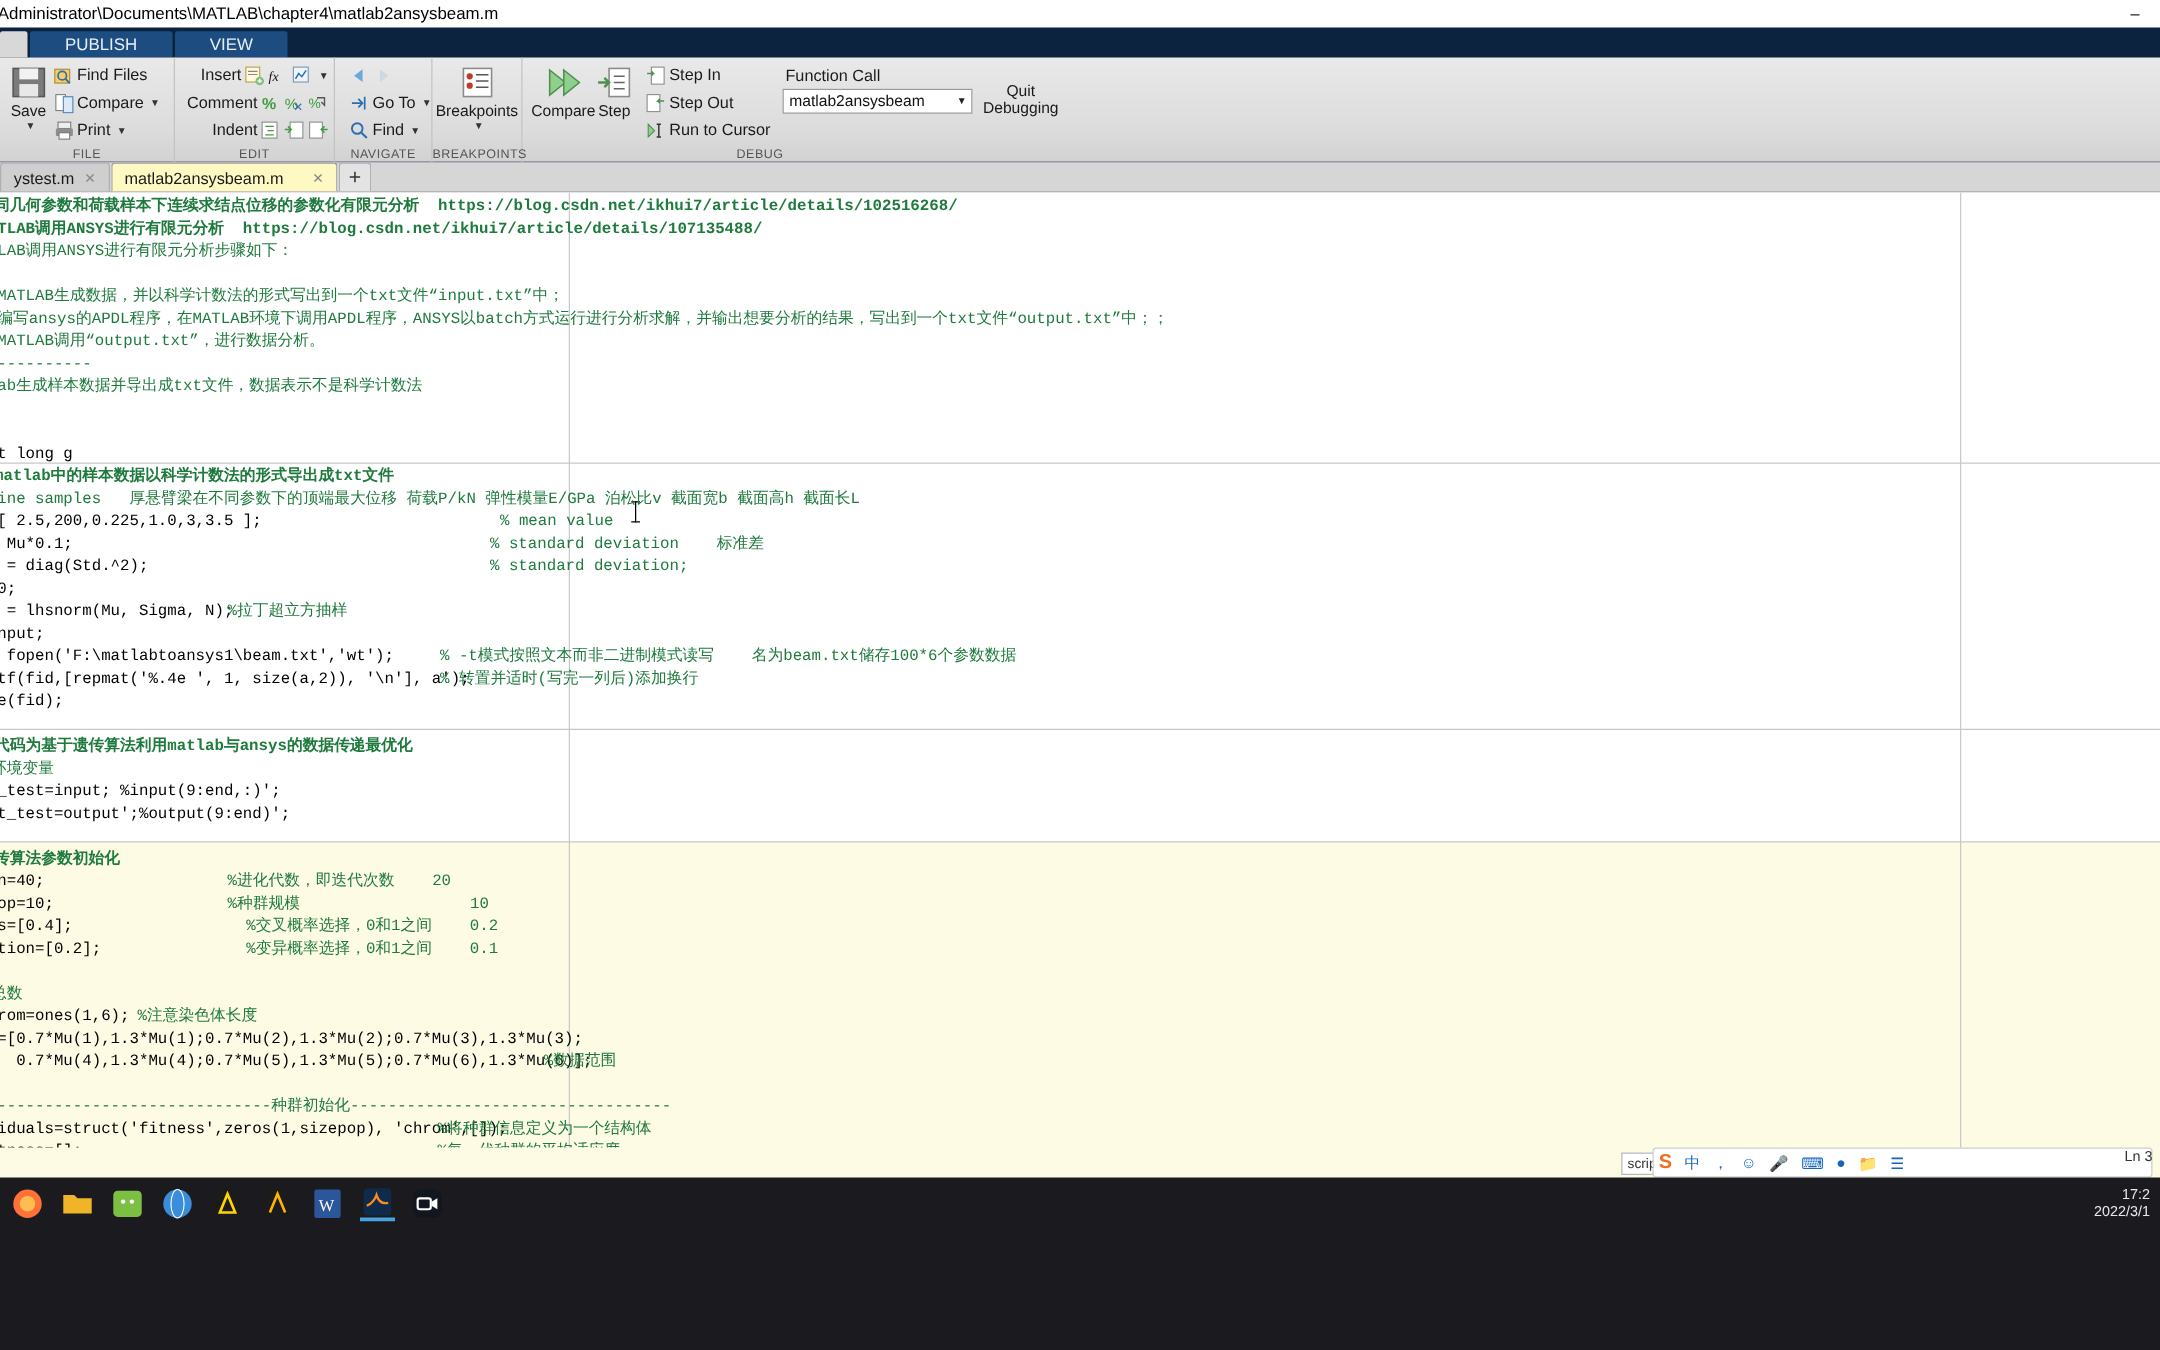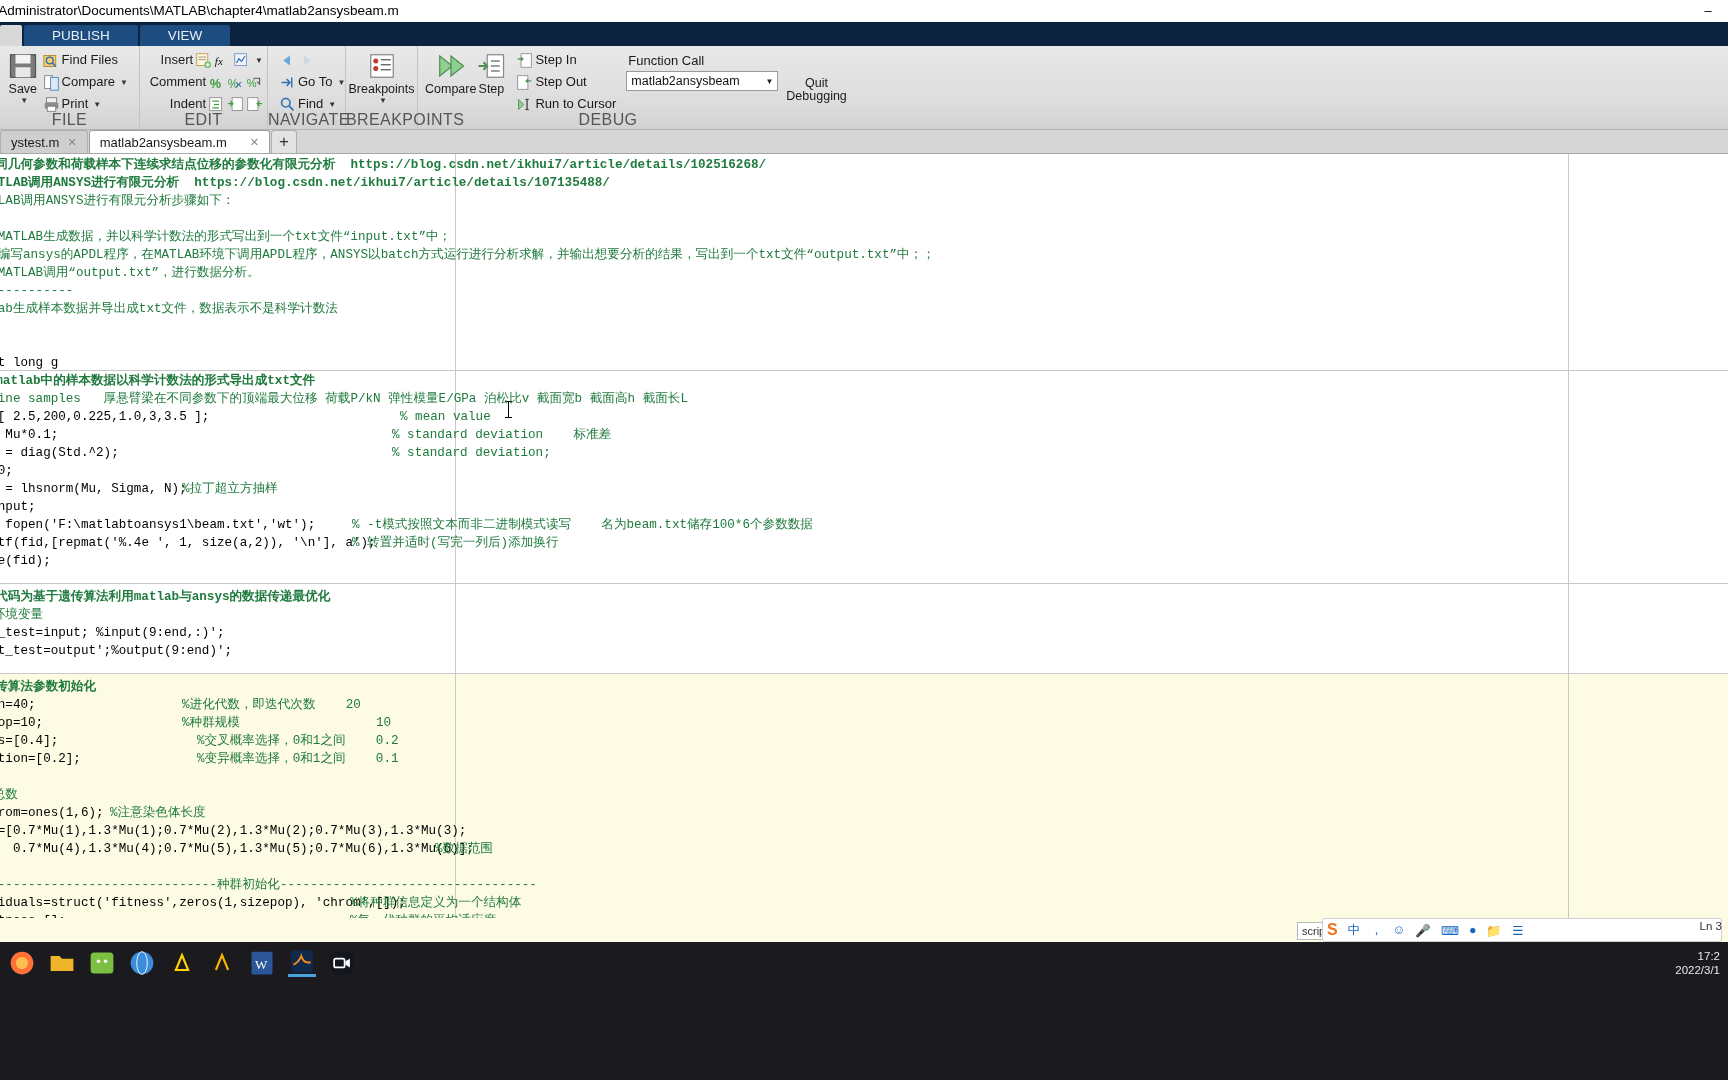--- a/index.html
+++ b/index.html
@@ -51,21 +51,21 @@
     display: flex;
   }
   .rgroup {
     position: relative; height: 84px;
     border-right: 1px solid #c3c3c3;
     padding: 3px 7px 0 7px;
     display: flex; flex-direction: column;
   }
   .rgroup .glabel {
     position: absolute; bottom: 1px; left: 0; width: 100%;
-    text-align: center; font-size: 16px; color: #555;
+    text-align: center; font-size: 10px; color: #555;
     letter-spacing: .4px;
   }
   .gbody { display: flex; align-items: flex-start; height: 64px; }
   .col { display: flex; flex-direction: column; justify-content: flex-start; }
   .ritem {
     display: flex; align-items: center; gap: 2px;
     height: 22px; padding: 0 4px; font-size: 13px; color: #1a1a1a;
     white-space: nowrap;
   }
   .ritem .cap { line-height: 22px; }
@@ -100,21 +100,21 @@
     position: absolute; left: 0; top: 130px; width: 1728px; height: 24px;
     background: #d6d6d6; border-bottom: 1px solid #a9a9a9;
     display: flex; align-items: center;
   }
   .dtab {
     height: 23px; display: flex; align-items: center; gap: 8px;
     padding: 0 10px; font-size: 13px; color: #1a1a1a;
     background: #cfcfcf; border: 1px solid #b0b0b0; border-bottom: none;
     border-radius: 3px 3px 0 0; margin-right: 1px;
   }
-  .dtab.active { background: #ffffff; border-color: #9d9d9d; gap: 23px; }
+  .dtab.active { background: #fef9c3; border-color: #9d9d9d; gap: 23px; }
   .dtab .x { color: #888; font-size: 11px; }
   .dtab-add {
     width: 26px; height: 23px; display: flex; align-items: center;
     justify-content: center; font-size: 17px; color: #333;
     background: #e3e3e3; border: 1px solid #b0b0b0; border-bottom: none;
     border-radius: 3px 3px 0 0;
   }
 
   
   .editor {
@@ -487,21 +487,21 @@
             </div>
           </div>
           <div class="fcall">
             <span class="fcall-label">Function Call</span>
             <div class="fcall-select">
               <span>matlab2ansysbeam</span>
               <span class="arrow">▼</span>
             </div>
           </div>
           <div class="big" style="width:72px;margin-left:8px">
-            <span class="cap" style="margin-top:26px">Quit Debugging</span>
+            <span class="cap" style="margin-top:16px">Quit Debugging</span>
           </div>
         </div>
         <div class="glabel">DEBUG</div>
       </div>
     </div>
 
   </div>
 
   <div class="doc-tabs">
     <div class="dtab">

